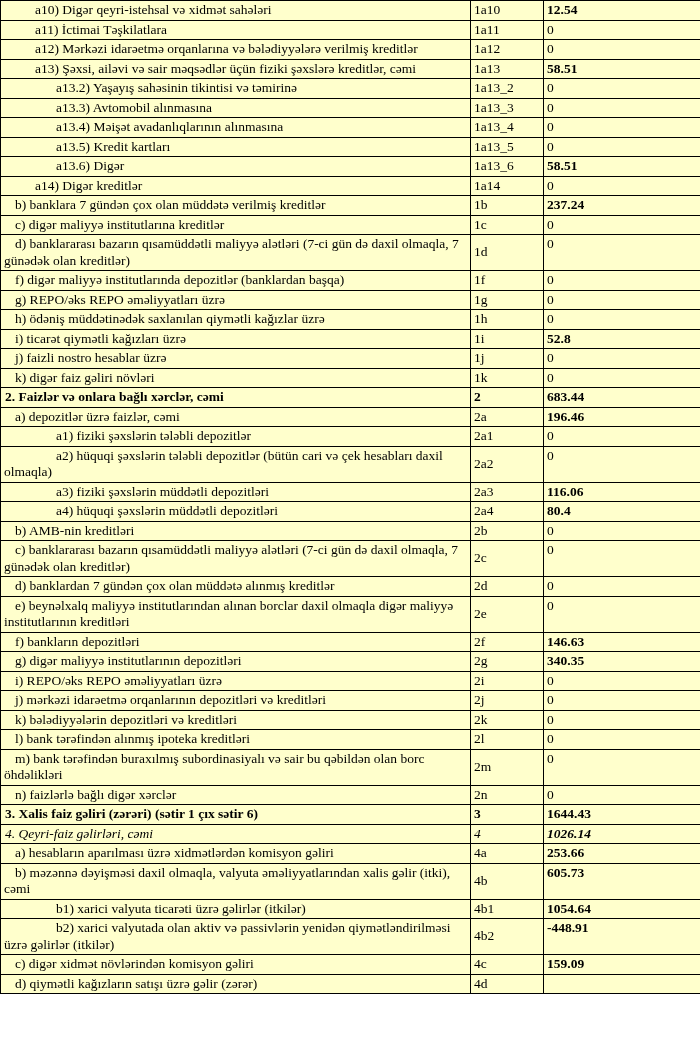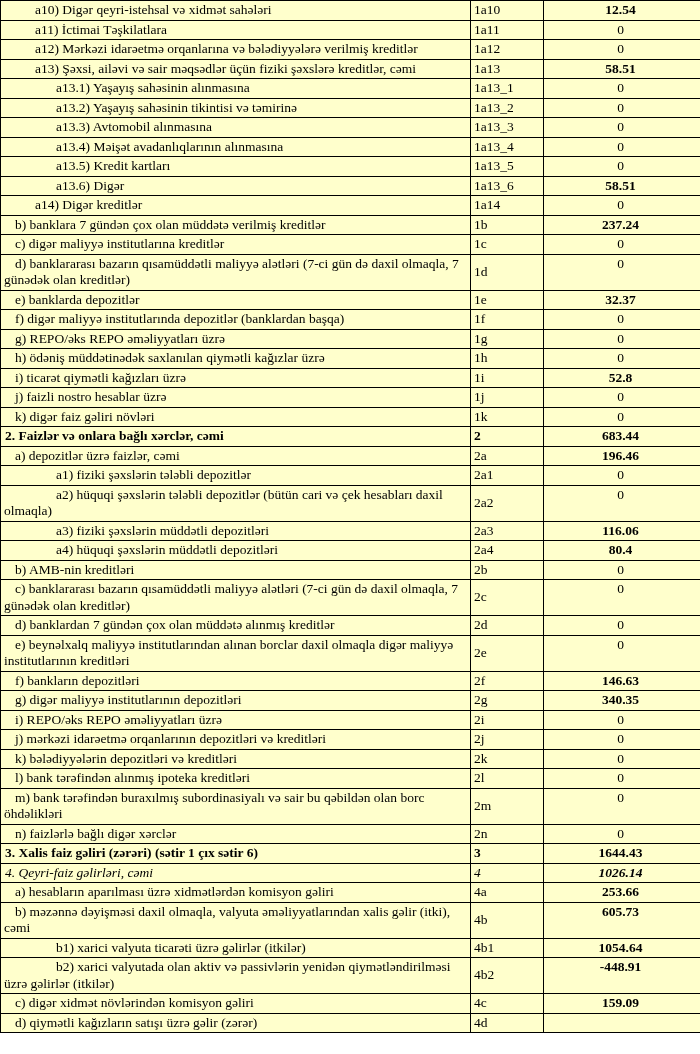--- a/index.html
+++ b/index.html
@@ -26,21 +26,21 @@
   #fin-table td.label {
     vertical-align: middle;
     text-align: left;
   }
   #fin-table td.code {
     vertical-align: middle;
     text-align: left;
   }
   #fin-table td.value {
     vertical-align: top;
-    text-align: center;
+    text-align: left;
     padding-right: 6px;
   }
   #fin-table td.value.nonzero { font-weight: bold; }
   tr.section td { font-weight: bold; }
   tr.section-italic td { font-weight: normal; font-style: italic; }
   
   .ind0 { text-indent: 1px; }
   .ind1 { text-indent: 11px; }
   .ind2 { text-indent: 31px; margin-left: 44px; }
   .ind3 { text-indent: 52px; }
@@ -70,25 +70,20 @@
           <td class="label ind2">a12) Mərkəzi idarəetmə orqanlarına və bələdiyyələrə verilmiş kreditlər</td>
           <td class="code">1a12</td>
           <td class="value">0</td>
         </tr>
         <tr>
           <td class="label ind2">a13) Şəxsi, ailəvi və sair məqsədlər üçün fiziki şəxslərə kreditlər, cəmi</td>
           <td class="code">1a13</td>
           <td class="value nonzero">58.51</td>
         </tr>
         <tr>
-          <td class="label ind3">a13.1) Yaşayış sahəsinin alınmasına</td>
-          <td class="code">1a13_1</td>
-          <td class="value">0</td>
-        </tr>
-        <tr>
           <td class="label ind3">a13.2) Yaşayış sahəsinin tikintisi və təmirinə</td>
           <td class="code">1a13_2</td>
           <td class="value">0</td>
         </tr>
         <tr>
           <td class="label ind3">a13.3) Avtomobil alınmasına</td>
           <td class="code">1a13_3</td>
           <td class="value">0</td>
         </tr>
         <tr>
@@ -118,25 +113,20 @@
         </tr>
         <tr>
           <td class="label ind1">c) digər maliyyə institutlarına kreditlər</td>
           <td class="code">1c</td>
           <td class="value">0</td>
         </tr>
         <tr>
           <td class="label ind1">d) banklararası bazarın qısamüddətli maliyyə alətləri (7-ci gün də daxil olmaqla, 7 günədək olan kreditlər)</td>
           <td class="code">1d</td>
           <td class="value">0</td>
-        </tr>
-        <tr>
-          <td class="label ind1">e) banklarda depozitlər</td>
-          <td class="code">1e</td>
-          <td class="value nonzero">32.37</td>
         </tr>
         <tr>
           <td class="label ind1">f) digər maliyyə institutlarında depozitlər (banklardan başqa)</td>
           <td class="code">1f</td>
           <td class="value">0</td>
         </tr>
         <tr>
           <td class="label ind1">g) REPO/əks REPO əməliyyatları üzrə</td>
           <td class="code">1g</td>
           <td class="value">0</td>

